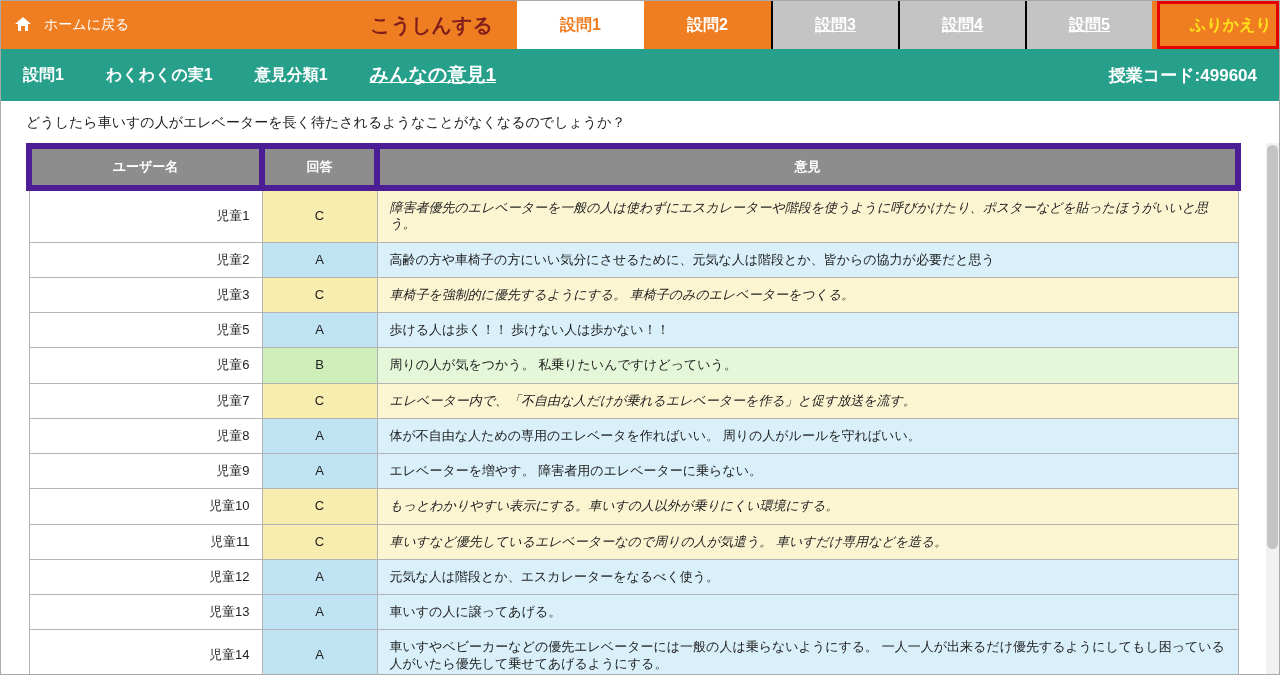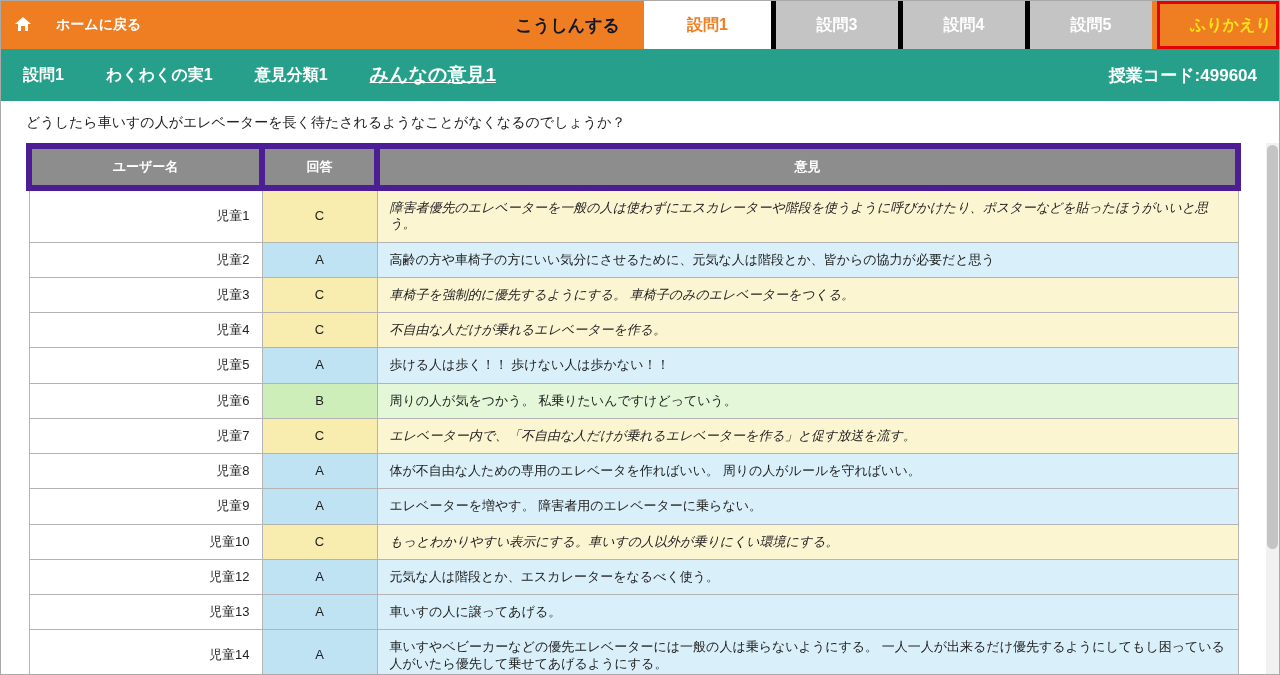--- a/index.html
+++ b/index.html
@@ -15,39 +15,39 @@
     background: #fff;
   }
 
   
   .topbar {
     height: 48px; flex-shrink: 0;
     background: var(--orange, #ef7d21);
     display: flex; align-items: stretch;
   }
   .home {
-    display: flex; align-items: center; gap: 25px;
-    color: #fff; font-weight: bold; font-size: 14px;
+    display: flex; align-items: center; gap: 13px;
+    color: #fff; font-weight: normal; font-size: 14px;
     padding: 0 14px; cursor: pointer; white-space: nowrap;
   }
   .update-btn {
     background: none; border: none;
-    color: #0f172a; font-weight: bold; font-size: 17px;
+    color: #7f1d1d; font-weight: bold; font-size: 20px;
     padding: 0 24px; margin-left: auto; cursor: pointer;
     font-family: Liberation Sans, sans-serif; white-space: nowrap;
   }
   .tabs { display: flex; height: 100%; flex-shrink: 0; }
   .tab {
     width: 127px; border: none; cursor: pointer;
     font-size: 16px; font-weight: bold; font-family: inherit;
     color: #fff; white-space: nowrap;
   }
   .tab-active  { background: #fff; color: var(--orange, #ef7d21); }
   .tab-orange  { background: var(--orange, #ef7d21); }
-  .tab-gray    { background: var(--tab-gray, #c4c4c4); border-left: 5px solid #000000; }
+  .tab-gray    { background: var(--tab-gray, #c4c4c4); border-left: 2px solid #000000; text-decoration: underline; }
   .tab-review  {
     background: var(--orange, #ef7d21);
     color: var(--review-text, #ffe21c);
     border: 3px solid var(--review-border, #e60000);
     margin-left: 5px; width: 122px; padding-left: 26px;
   }
 
   
   .subnav {
     height: 52px; flex-shrink: 0;
@@ -121,20 +121,21 @@
       <span>
         <svg width="16" height="14" viewBox="0 0 16 14">
             <path d="M8 0 L16 7 H13 V14 H10 V9 H6 V14 H3 V7 H0 Z" fill="#ffffff"></path>
           </svg>
       </span>
       <span>ホームに戻る</span>
     </div>
     <button class="update-btn">こうしんする</button>
     <nav class="tabs">
       <button class="tab tab-active">設問1</button>
+      <button class="tab tab-orange">設問2</button>
       <button class="tab tab-gray">設問3</button>
       <button class="tab tab-gray">設問4</button>
       <button class="tab tab-gray">設問5</button>
       <button class="tab tab-review">ふりかえり</button>
     </nav>
   </header>
 
   <nav class="subnav">
     <span class="subnav-item">設問1</span>
     <span class="subnav-item">わくわくの実1</span>
@@ -168,25 +169,20 @@
           <tr class="table-row ans-A">
     <td class="user-cell">児童2</td>
     <td class="answer-cell">A</td>
     <td class="opinion-cell">高齢の方や車椅子の方にいい気分にさせるために、元気な人は階段とか、皆からの協力が必要だと思う</td>
   </tr>
           <tr class="table-row ans-C">
     <td class="user-cell">児童3</td>
     <td class="answer-cell">C</td>
     <td class="opinion-cell">車椅子を強制的に優先するようにする。 車椅子のみのエレベーターをつくる。</td>
   </tr>
-          <tr class="table-row ans-C">
-    <td class="user-cell">児童4</td>
-    <td class="answer-cell">C</td>
-    <td class="opinion-cell">不自由な人だけが乗れるエレベーターを作る。</td>
-  </tr>
           <tr class="table-row ans-A">
     <td class="user-cell">児童5</td>
     <td class="answer-cell">A</td>
     <td class="opinion-cell">歩ける人は歩く！！ 歩けない人は歩かない！！</td>
   </tr>
           <tr class="table-row ans-B">
     <td class="user-cell">児童6</td>
     <td class="answer-cell">B</td>
     <td class="opinion-cell">周りの人が気をつかう。 私乗りたいんですけどっていう。</td>
   </tr>
@@ -202,20 +198,25 @@
   </tr>
           <tr class="table-row ans-A">
     <td class="user-cell">児童9</td>
     <td class="answer-cell">A</td>
     <td class="opinion-cell">エレベーターを増やす。 障害者用のエレベーターに乗らない。</td>
   </tr>
           <tr class="table-row ans-C">
     <td class="user-cell">児童10</td>
     <td class="answer-cell">C</td>
     <td class="opinion-cell">もっとわかりやすい表示にする。車いすの人以外が乗りにくい環境にする。</td>
+  </tr>
+          <tr class="table-row ans-C">
+    <td class="user-cell">児童11</td>
+    <td class="answer-cell">C</td>
+    <td class="opinion-cell">車いすなど優先しているエレベーターなので周りの人が気遣う。 車いすだけ専用などを造る。</td>
   </tr>
           <tr class="table-row ans-A">
     <td class="user-cell">児童12</td>
     <td class="answer-cell">A</td>
     <td class="opinion-cell">元気な人は階段とか、エスカレーターをなるべく使う。</td>
   </tr>
           <tr class="table-row ans-A">
     <td class="user-cell">児童13</td>
     <td class="answer-cell">A</td>
     <td class="opinion-cell">車いすの人に譲ってあげる。</td>

